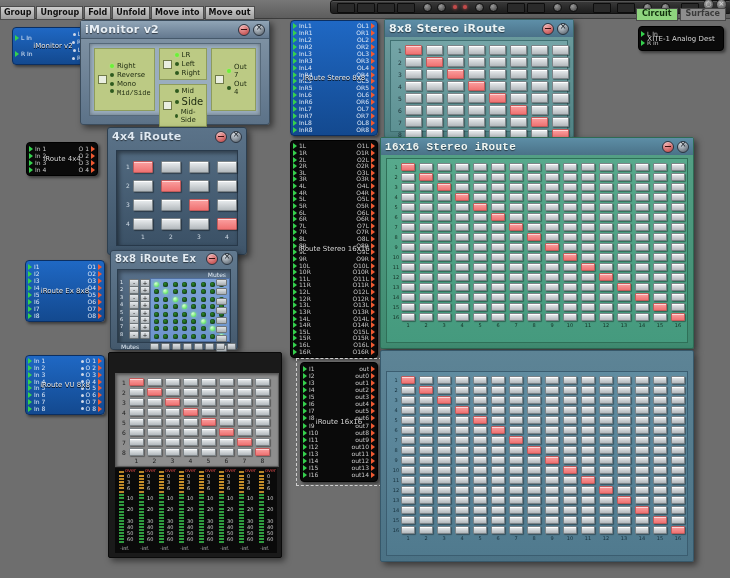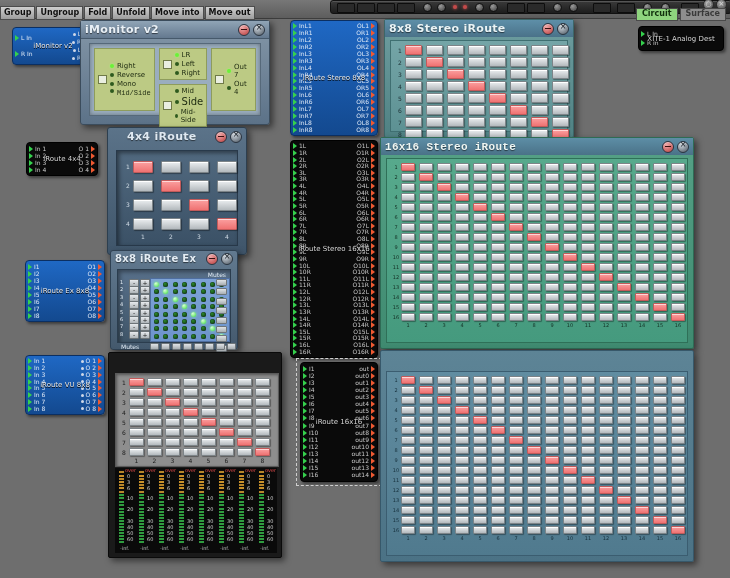--- a/index.html
+++ b/index.html
@@ -991,21 +991,21 @@
               <span style="width: 4px; height: 4px; border-radius: 50%; background: rgb(46, 90, 30);"></span>
               <span style="font-size: 7px; color: rgb(29, 42, 16);">Out 4</span>
             </div>
           </div>
         </div>
       </div>
     </div>
 </div>
 
 <div class="panel" id="p-4x4" style="left:107px;top:127px;width:140px;height:128px;
-            background:linear-gradient(#5b7389,#3f556a);border:1px solid #2d3f4f;border-radius:3px;padding-left:15px;">
+            background:linear-gradient(#5b7389,#3f556a);border:1px solid #2d3f4f;border-radius:3px;">
   <div class="pbar" style="background:linear-gradient(#6b849a,#47５e73);">
     <span class="ptitle" style="color:#dfe9f2;">4x4 iRoute</span>
     <span class="pbtns">
       <span class="pb min"></span>
       <span class="pb cls"></span>
     </span>
   </div>
   <div style="position:absolute;left:8px;top:22px;right:8px;bottom:8px;
               background:linear-gradient(#51697f,#3b5166);border:1px solid #28394a;
               box-shadow:inset 2px 2px 4px rgba(0,0,0,.45);">

